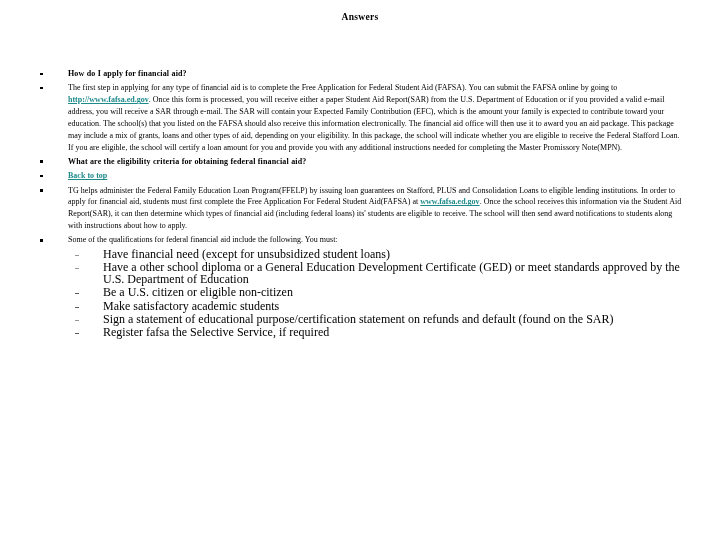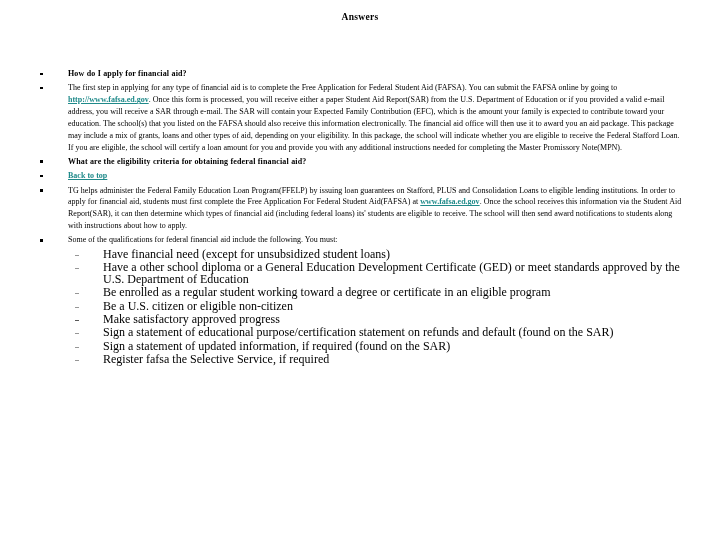--- a/index.html
+++ b/index.html
@@ -130,40 +130,38 @@
       <div class="sub-row">
         <span class="dash-mark">–</span>
         <div class="sub-text">Have financial need (except for unsubsidized student loans)</div>
       </div>
       <div class="sub-row">
         <span class="dash-mark">–</span>
         <div class="sub-text">Have a other school diploma or a General Education Development Certificate (GED) or meet standards approved by the U.S. Department of Education</div>
       </div>
       <div class="sub-row">
         <span class="dash-mark">–</span>
-        <div class="sub-text">Be enrolled as a regular student working toward a degree or certificate in an eligible program</div>
       </div>
       <div class="sub-row">
         <span class="dash-mark">–</span>
         <div class="sub-text">Be a U.S. citizen or eligible non-citizen</div>
       </div>
       <div class="sub-row">
         <span class="dash-mark">–</span>
       </div>
       <div class="sub-row">
         <span class="dash-mark">–</span>
-        <div class="sub-text">Make satisfactory approved progress</div>
+        <div class="sub-text">Make satisfactory academic students</div>
       </div>
       <div class="sub-row">
         <span class="dash-mark">–</span>
         <div class="sub-text">Sign a statement of educational purpose/certification statement on refunds and default (found on the SAR)</div>
       </div>
       <div class="sub-row">
         <span class="dash-mark">–</span>
-        <div class="sub-text">Sign a statement of updated information, if required (found on the SAR)</div>
       </div>
       <div class="sub-row">
         <span class="dash-mark">–</span>
         <div class="sub-text">Register fafsa the Selective Service, if required</div>
       </div>
     </div>
 
 
   </div>
 </div>

